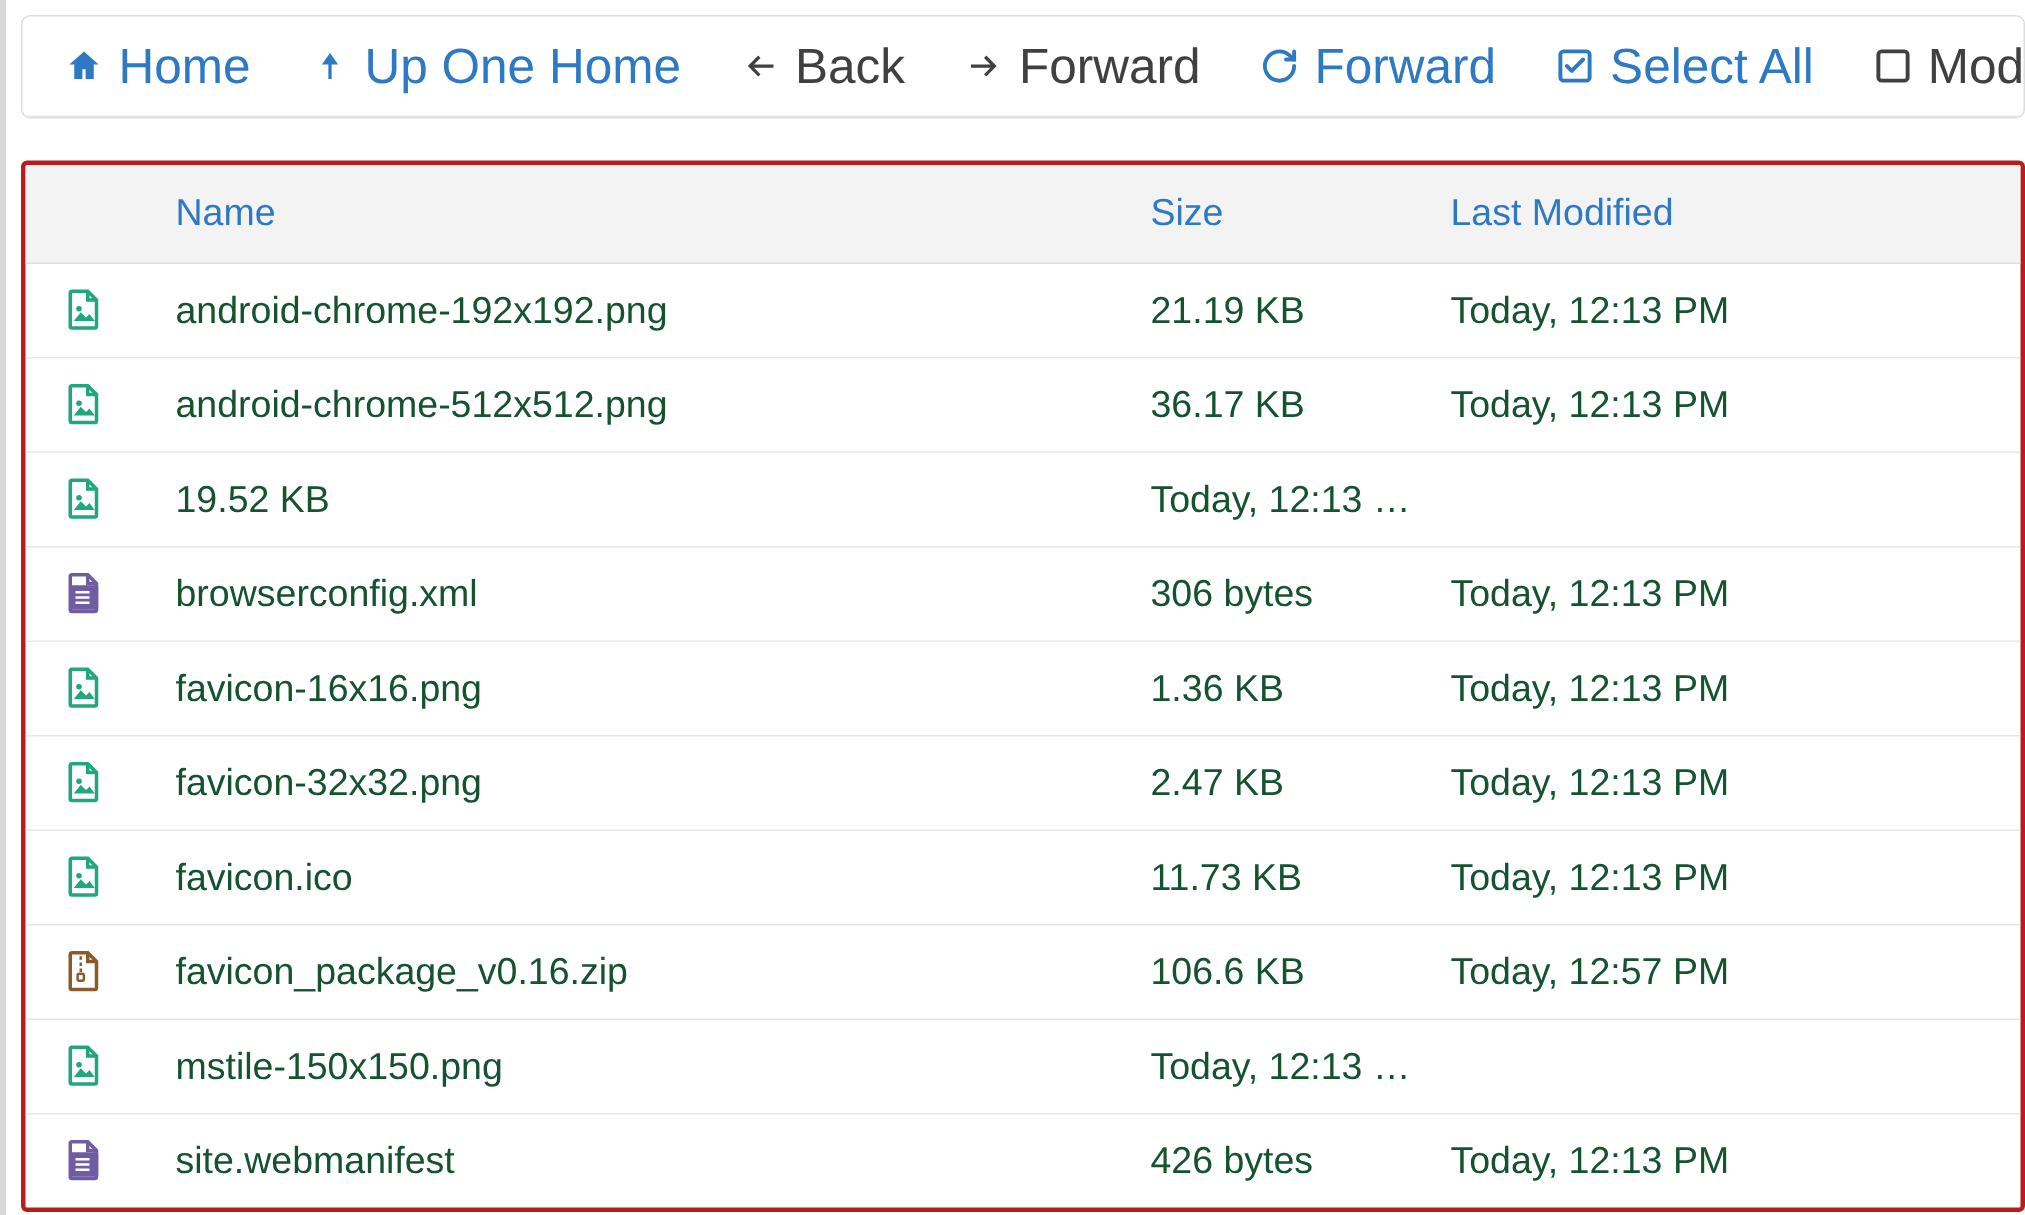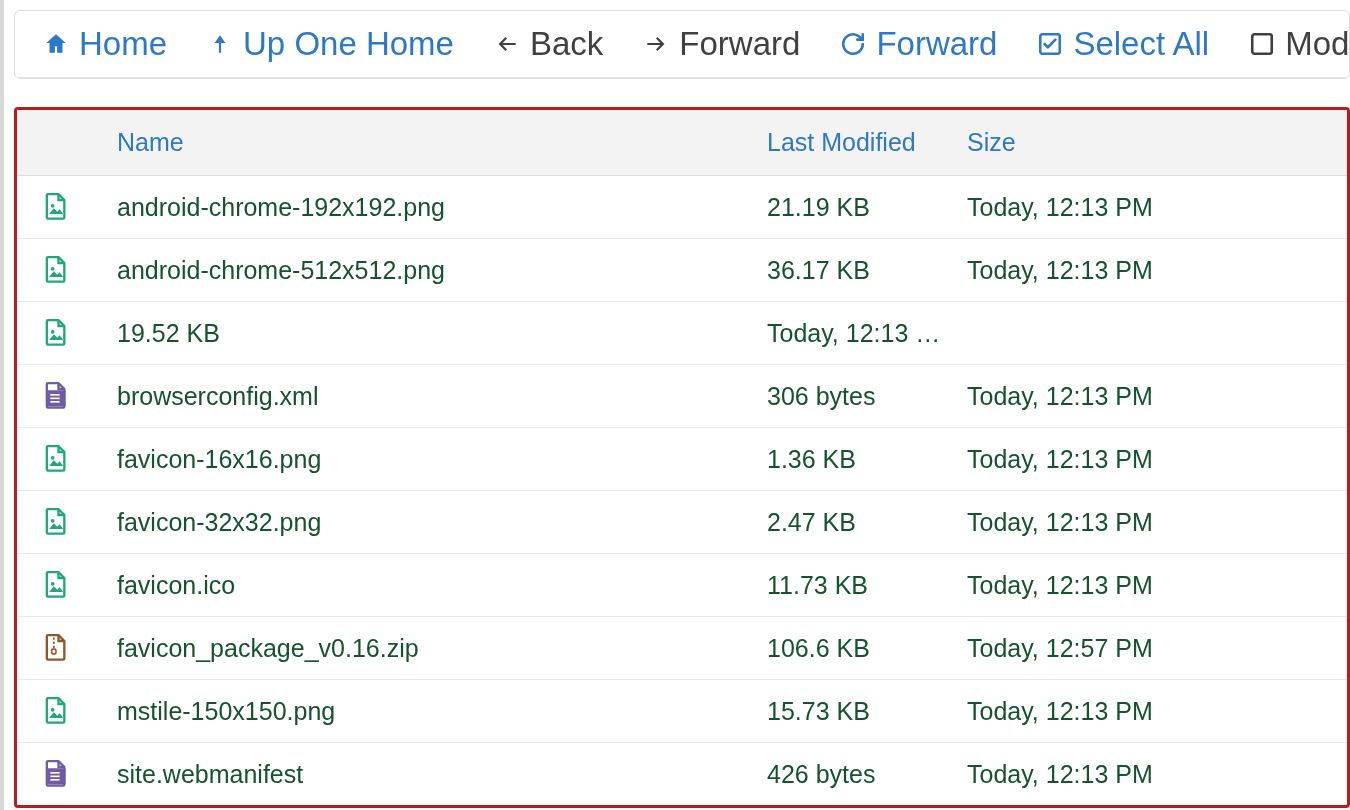--- a/index.html
+++ b/index.html
@@ -92,22 +92,22 @@
       </span>
       <span>Modified A</span>
     </span>
   </div>
 </div>
 
 <div class="table">
   <div class="thead">
     <div class="th"></div>
     <div class="th">Name</div>
+    <div class="th">Size</div>
     <div class="th">Last Modified</div>
-    <div class="th">Size</div>
   </div>
   <div class="tbody" id="tbody">
       <div class="row">
     <div class="cell icon-cell">
       <span class="file-ico">
             <svg viewBox="0 0 24 26">
               <path d="M6 2h9l5 5v15a1 1 0 0 1-1 1H6a1 1 0 0 1-1-1V3a1 1 0 0 1 1-1z" fill="none" stroke="#20a77a" stroke-width="2"></path>
               <path d="M15 2v5h5" fill="none" stroke="#20a77a" stroke-width="2"></path>
               <circle cx="10" cy="12" r="1.6" fill="#20a77a"></circle>
               <path d="M7 19l4-5 3 3 2-2 3 4z" fill="#20a77a"></path>
@@ -232,21 +232,20 @@
       <span class="file-ico">
             <svg viewBox="0 0 24 26">
               <path d="M6 2h9l5 5v15a1 1 0 0 1-1 1H6a1 1 0 0 1-1-1V3a1 1 0 0 1 1-1z" fill="none" stroke="#20a77a" stroke-width="2"></path>
               <path d="M15 2v5h5" fill="none" stroke="#20a77a" stroke-width="2"></path>
               <circle cx="10" cy="12" r="1.6" fill="#20a77a"></circle>
               <path d="M7 19l4-5 3 3 2-2 3 4z" fill="#20a77a"></path>
             </svg>
           </span>
     </div>
     <div class="cell">mstile-150x150.png</div>
-    <div class="cell">15.73 KB</div>
     <div class="cell">Today, 12:13 PM</div>
       </div>
       <div class="row">
     <div class="cell icon-cell">
       <span class="file-ico">
             <svg viewBox="0 0 24 26">
               <path d="M6 2h9l5 5v15a1 1 0 0 1-1 1H6a1 1 0 0 1-1-1V3a1 1 0 0 1 1-1z" fill="none" stroke="#6f5ca3" stroke-width="2"></path>
               <path d="M15 2v5h5" fill="none" stroke="#6f5ca3" stroke-width="2"></path>
               <line x1="9" y1="12" x2="17" y2="12" stroke="#fff" stroke-width="1.6"></line>
               <line x1="9" y1="15" x2="17" y2="15" stroke="#fff" stroke-width="1.6"></line>

